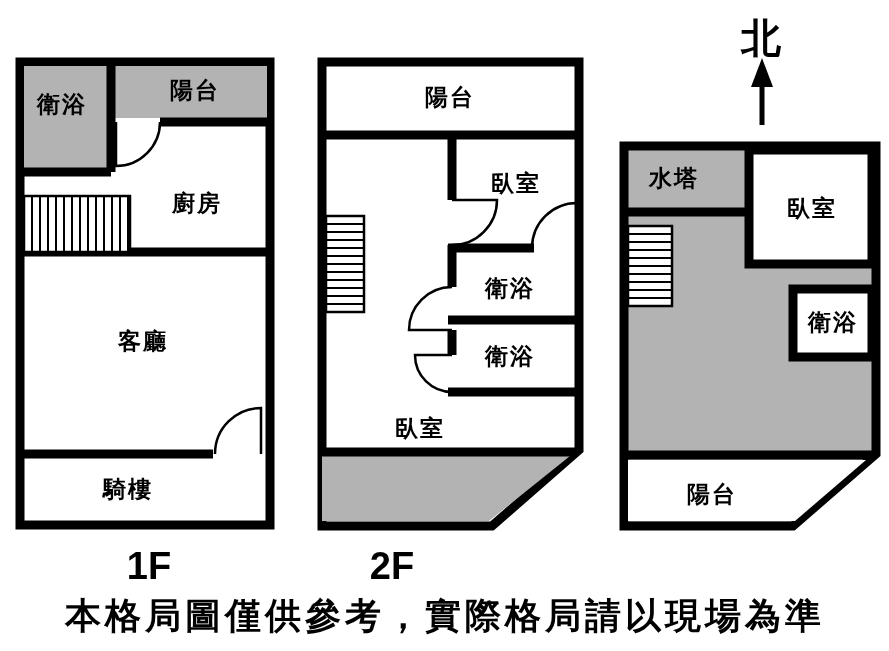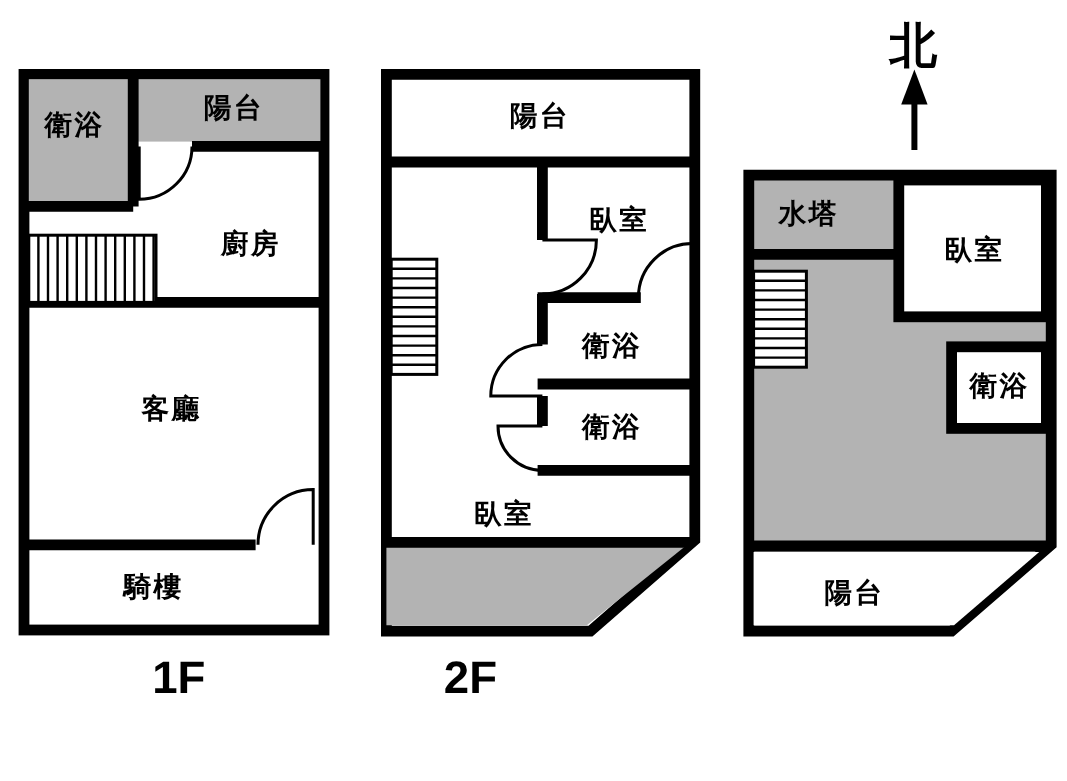--- a/index.html
+++ b/index.html
@@ -66,32 +66,33 @@
     </g>
 
     <g>
       <line x1="762" y1="125" x2="762" y2="84" stroke="#000000" stroke-width="5"></line>
       <polygon points="762,58 751,87 773,87" fill="#000000"></polygon>
     </g>
   </svg>
 
   <div class="lbl" style="left:62px;top:104px">衛浴</div>
   <div class="lbl" style="left:195px;top:90px">陽台</div>
-  <div class="lbl" style="left:209px;top:203px">廚房</div>
+  <div class="lbl" style="left:197px;top:203px">廚房</div>
   <div class="lbl" style="left:143px;top:341px">客廳</div>
   <div class="lbl" style="left:128px;top:489px">騎樓</div>
   <div class="floor-label" style="left:149px;top:566px">1F</div>
 
   <div class="lbl" style="left:450px;top:97px">陽台</div>
   <div class="lbl" style="left:516px;top:183px">臥室</div>
   <div class="lbl" style="left:510px;top:288px">衛浴</div>
   <div class="lbl" style="left:510px;top:356px">衛浴</div>
   <div class="lbl" style="left:420px;top:428px">臥室</div>
   <div class="floor-label" style="left:392px;top:566px">2F</div>
 
   <div class="lbl" style="left:674px;top:178px">水塔</div>
   <div class="lbl" style="left:812px;top:208px">臥室</div>
   <div class="lbl" style="left:833px;top:322px">衛浴</div>
   <div class="lbl" style="left:712px;top:494px">陽台</div>
 
   <div class="north-label" style="left:761px;top:38px">北</div>
+  <div class="disclaimer" style="left:445px;top:616px">本格局圖僅供參考，實際格局請以現場為準</div>
 
 </div>
 
 </body></html>

